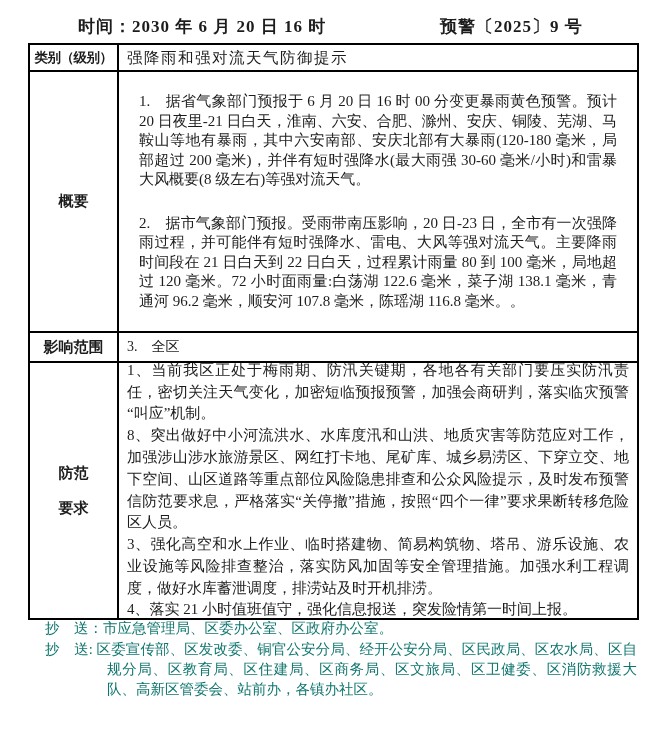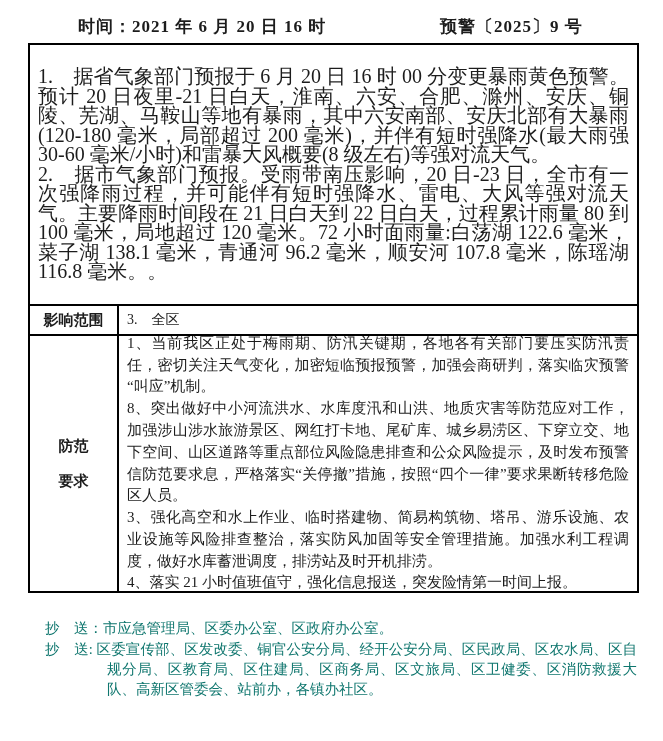--- a/index.html
+++ b/index.html
@@ -52,21 +52,21 @@
     padding: 0 8px;
     box-sizing: border-box;
     display: flex; flex-direction: column; justify-content: center;
     overflow: hidden;
   }
   .r-category { height: 25px; }
   .r-category .lcell { font-size: 13.5px; letter-spacing: -0.5px; white-space: nowrap; }
   .r-category .ccell { font-size: 15.5px; letter-spacing: 1.5px; line-height: 23px; }
   .r-summary { height: 259px; }
   .r-summary .ccell p {
-    margin: 0; font-size: 20px; line-height: 19.5px;
+    margin: 12px; font-size: 15px; line-height: 19.5px;
     text-align: justify; text-justify: inter-character;
   }
   .r-scope { height: 28px; }
   .r-scope .ccell { font-size: 14px; border-radius: 12px; }
   .r-measures { height: 255px; }
   .r-measures .lcell span {
     display: inline-block; width: 34px;
     word-break: break-all; line-height: 2.3;
     text-align: center;
   }
@@ -89,27 +89,32 @@
     text-align: justify; text-justify: inter-character;
   }
   .cc + .cc { margin-top: 1px; }
   .cc .cc-label { white-space: pre; }
 </style>
 </head>
 <body>
 
 <div class="page">
 
-  <div class="hdr-time">时间：2021 年 6 月 20 日 16 时</div>
+  <div class="hdr-time">时间：2030 年 6 月 20 日 16 时</div>
   <div class="hdr-no">预警〔2025〕9 号</div>
 
   <div class="doc-table">
 
+    <div class="trow r-category">
+      <div class="lcell">类别（级别）</div>
+      <div class="ccell">强降雨和强对流天气防御提示</div>
+    </div>
 
     <div class="trow r-summary">
+      <div class="lcell">概要</div>
       <div class="ccell">
         <p>1.　据省气象部门预报于 6 月 20 日 16 时 00 分变更暴雨黄色预警。预计 20 日夜里-21 日白天，淮南、六安、合肥、滁州、安庆、铜陵、芜湖、马鞍山等地有暴雨，其中六安南部、安庆北部有大暴雨(120-180 毫米，局部超过 200 毫米)，并伴有短时强降水(最大雨强 30-60 毫米/小时)和雷暴大风概要(8 级左右)等强对流天气。</p>
         <p>2.　据市气象部门预报。受雨带南压影响，20 日-23 日，全市有一次强降雨过程，并可能伴有短时强降水、雷电、大风等强对流天气。主要降雨时间段在 21 日白天到 22 日白天，过程累计雨量 80 到 100 毫米，局地超过 120 毫米。72 小时面雨量:白荡湖 122.6 毫米，菜子湖 138.1 毫米，青通河 96.2 毫米，顺安河 107.8 毫米，陈瑶湖 116.8 毫米。。</p>
       </div>
     </div>
 
     <div class="trow r-scope">
       <div class="lcell">影响范围</div>
       <div class="ccell">3.　全区</div>
     </div>

